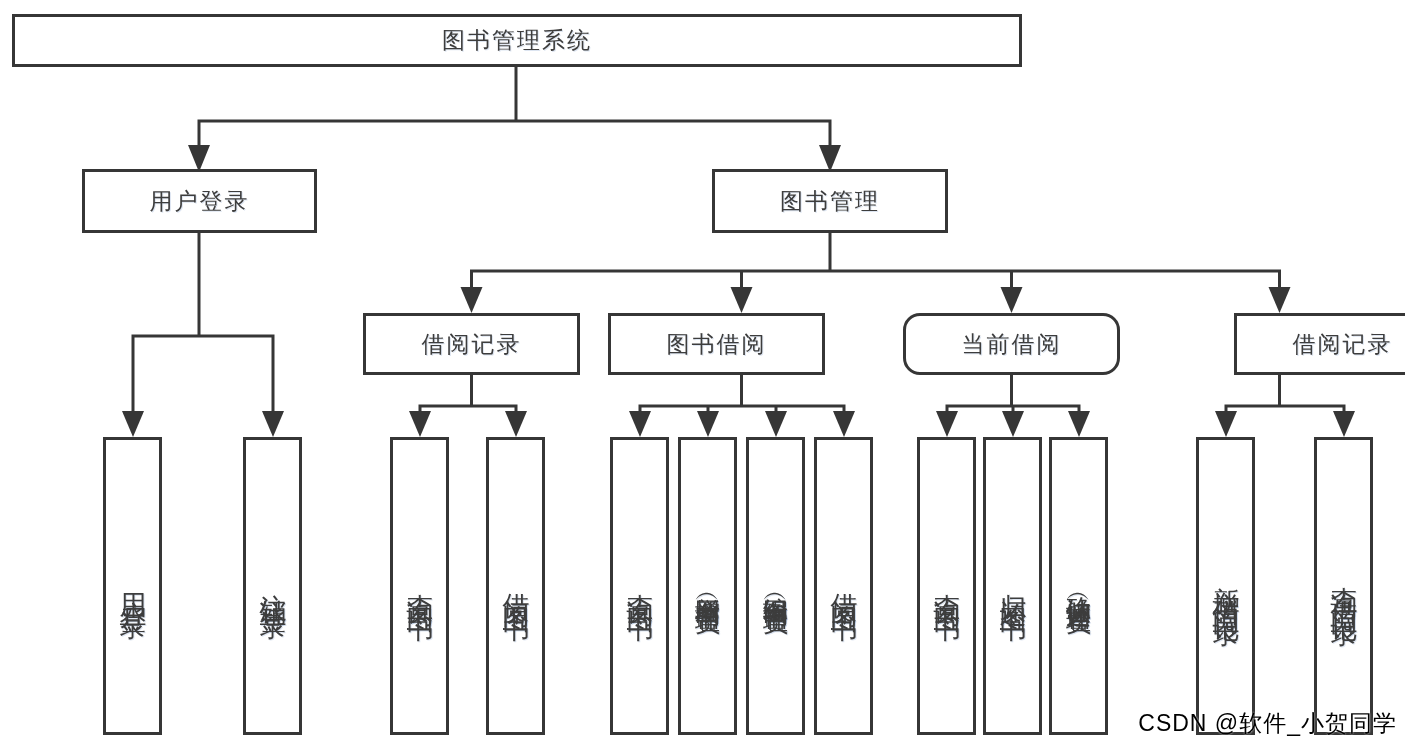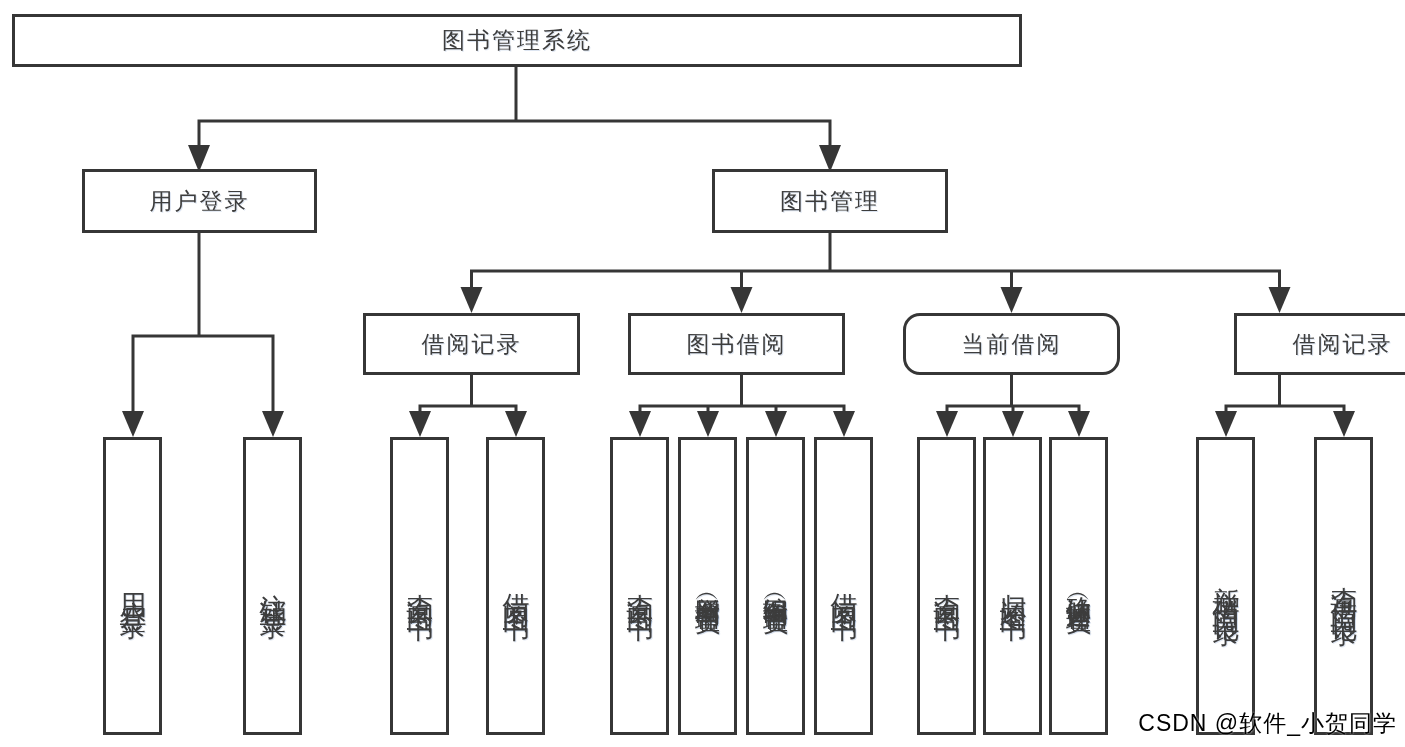--- a/index.html
+++ b/index.html
@@ -51,21 +51,21 @@
     letter-spacing: 2px;
   }
   
   .root-box     { left: 12px;   top: 14px;  width: 1010px; height: 53px; }
   
   .l2-login     { left: 82px;   top: 169px; width: 235px;  height: 64px; }
   .l2-bookmgmt  { left: 712px;  top: 169px; width: 236px;  height: 64px; }
   
   .l3 { top: 313px; width: 217px; height: 62px; }
   .l3-recommend { left: 363px; }
-  .l3-borrow    { left: 628px; }
+  .l3-borrow    { left: 608px; }
   .l3-current   { left: 903px; border-radius: 17px; }
   .l3-record    { left: 1234px; }
   
   .leaf { top: 437px; width: 59px; height: 298px; }
   .leaf-1  { left: 103px; }
   .leaf-2  { left: 243px; }
   .leaf-3  { left: 390px; }
   .leaf-4  { left: 486px; }
   .leaf-5  { left: 610px; }
   .leaf-6  { left: 678px; }

